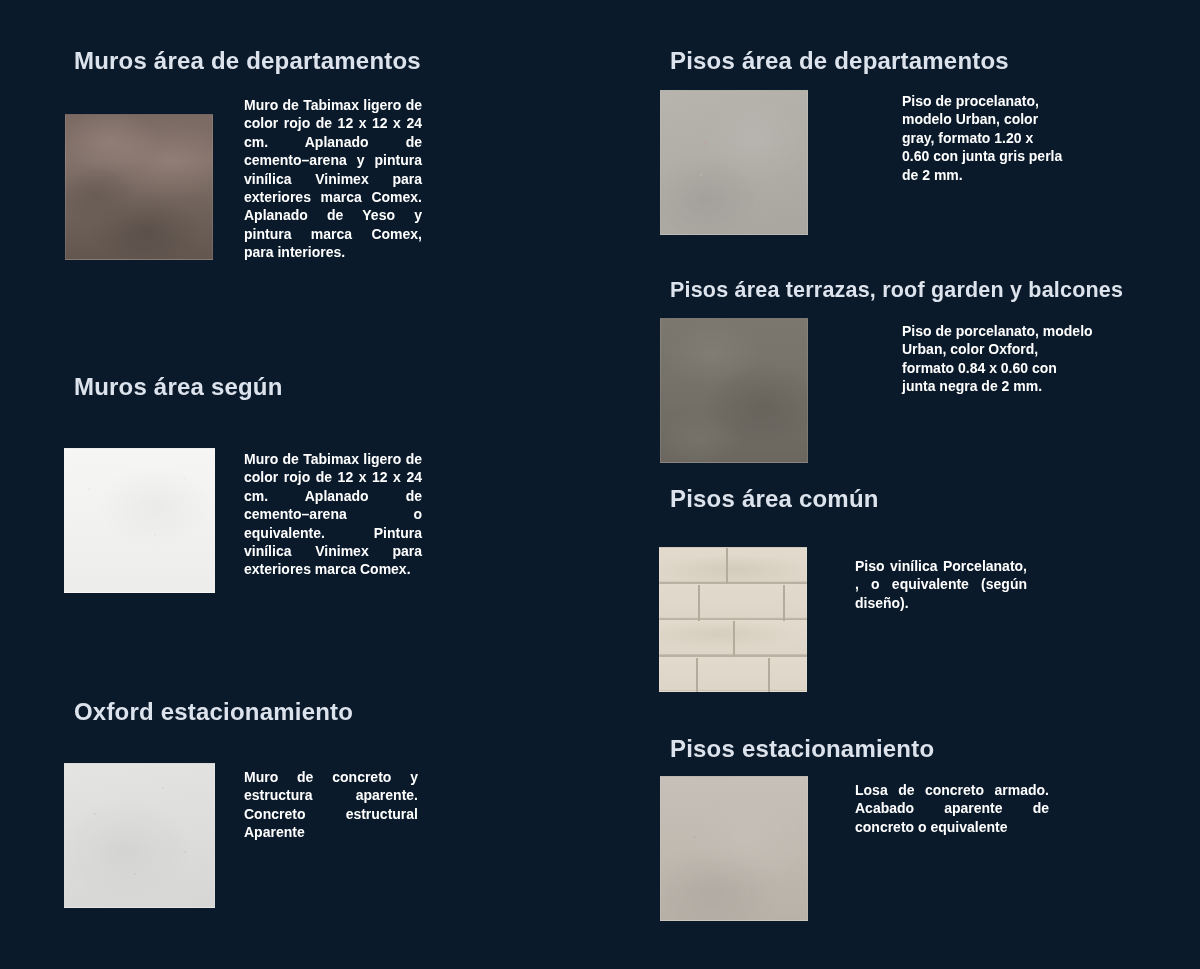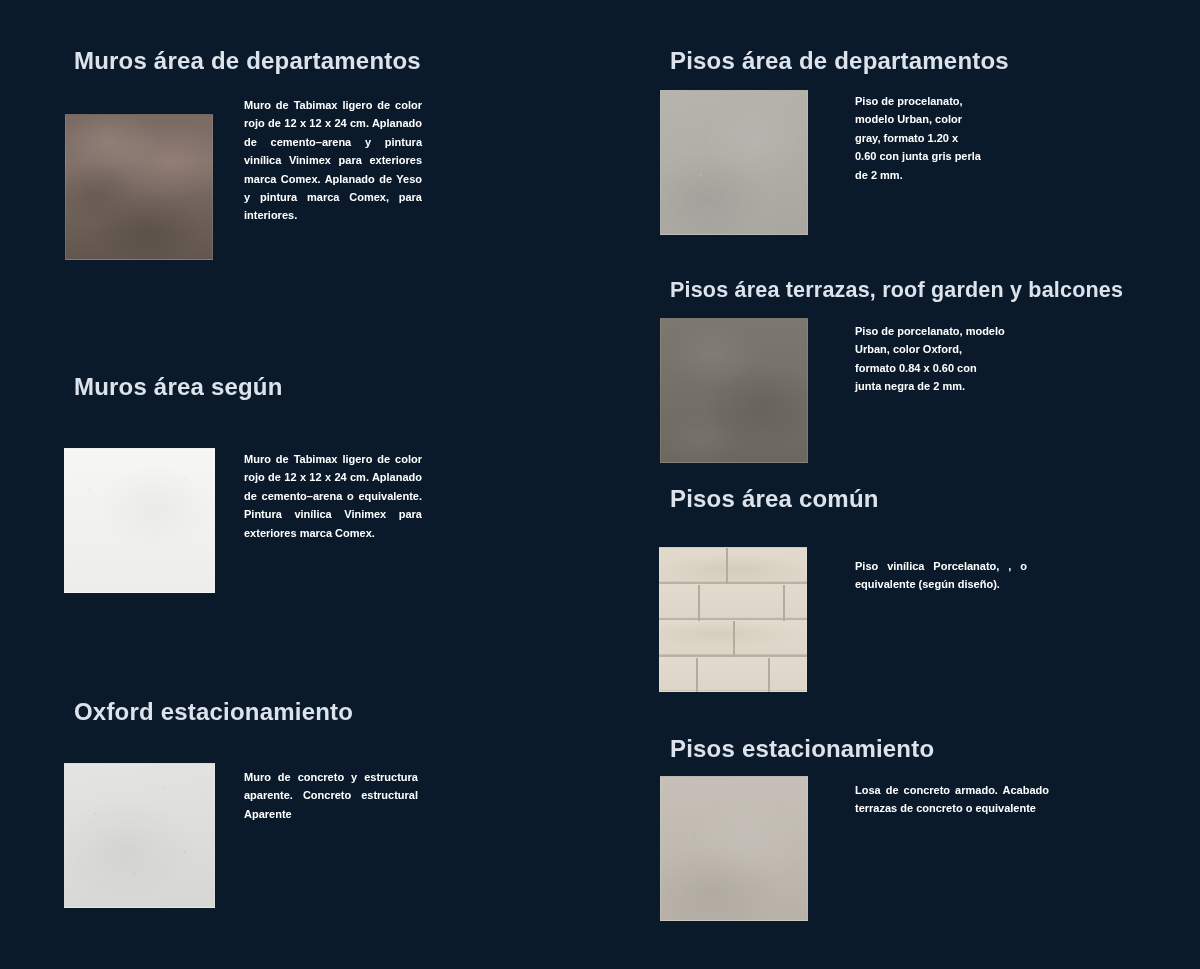--- a/index.html
+++ b/index.html
@@ -19,26 +19,26 @@
     white-space:nowrap;
   }
   .swatch{
     position:absolute;
     width:148px;height:145px;
     border:1px solid rgba(255,255,255,0.10);
     box-sizing:border-box;
   }
   .desc{
     position:absolute;margin:0;
-    font-size:11px;line-height:18.4px;
+    font-size:14px;line-height:18.4px;
     font-weight:bold;
     color:#ffffff;
   }
   .desc.justify{text-align:justify;}
-  .desc.lines{white-space:pre-line;text-align:left;}
+  .desc.lines{white-space:pre-line;text-align:left;margin-left:47px;}
 
   
   .l1 h2{left:66px;top:39px}
   .l1 .swatch{left:65px;top:114px;height:146px}
   .l1 .desc{left:244px;top:96px;width:178px}
 
   .l2 h2{left:66px;top:365px}
   .l2 .swatch{left:64px;top:448px;width:151px}
   .l2 .desc{left:244px;top:450px;width:178px}
 
@@ -172,16 +172,16 @@
 
   <section class="sec r3">
     <h2>Pisos área común</h2>
     <div class="swatch" data-swatch="plank-tile"></div>
     <p class="desc justify">Piso vinílica Porcelanato, , o equivalente (según diseño).</p>
   </section>
 
   <section class="sec r4">
     <h2>Pisos estacionamiento</h2>
     <div class="swatch" data-swatch="concrete-warm"></div>
-    <p class="desc justify">Losa de concreto armado. Acabado terrazas de concreto o equivalente</p>
+    <p class="desc justify">Losa de concreto armado. Acabado aparente de concreto o equivalente</p>
   </section>
 
 </div>
 
 </body></html>

